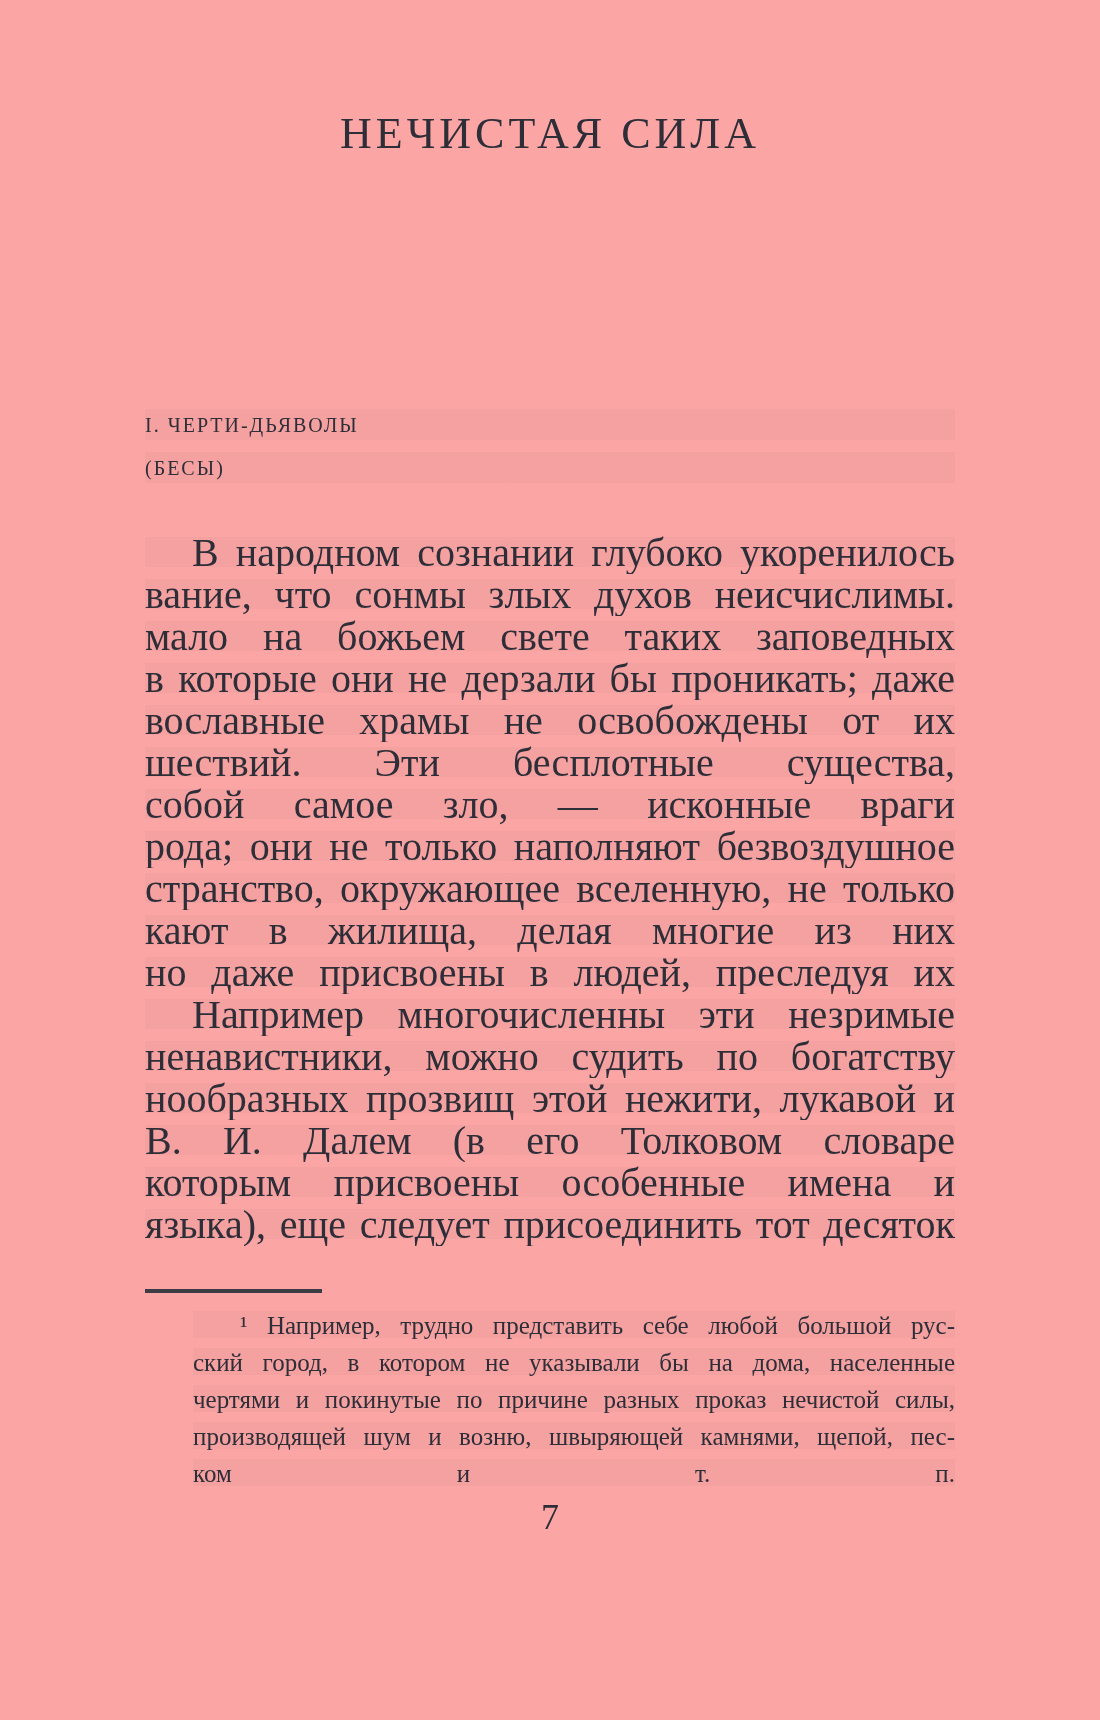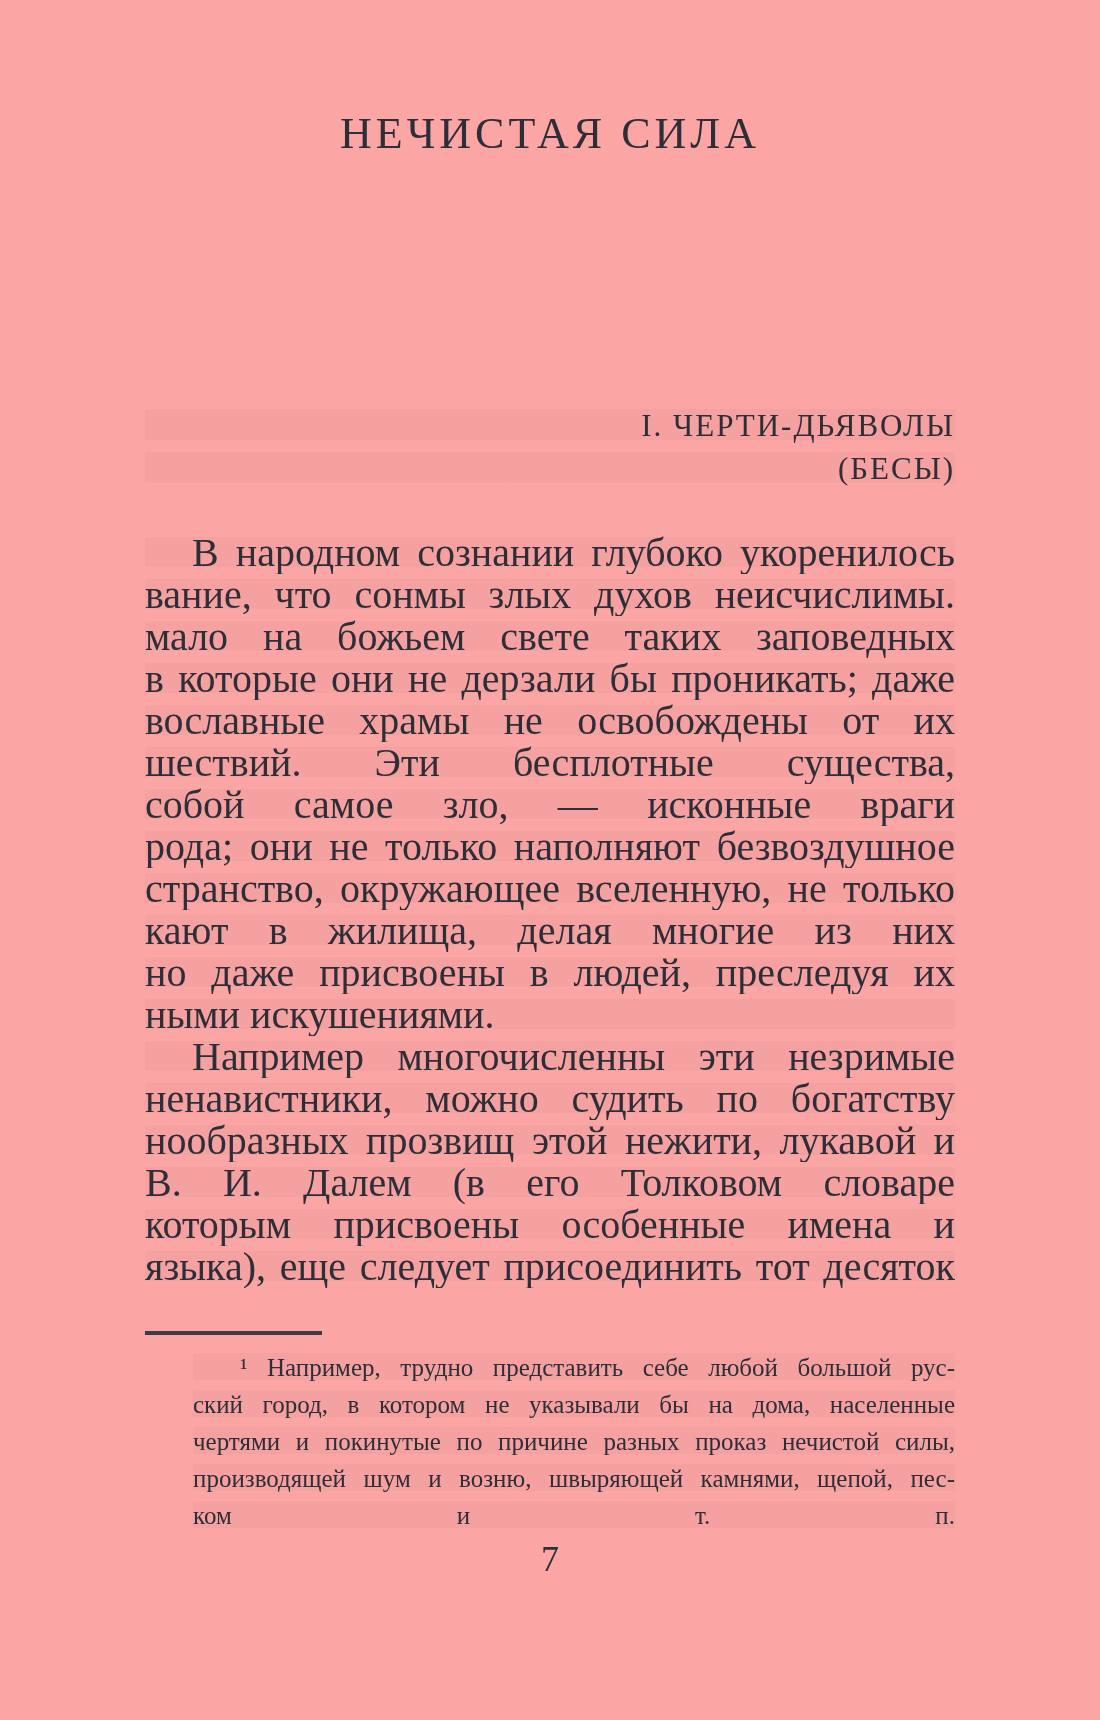--- a/index.html
+++ b/index.html
@@ -23,22 +23,22 @@
   .book-title {
     padding-top: 106px;
     text-align: center;
     font-size: 44px;
     line-height: 56px;
     letter-spacing: 4px;
     white-space: nowrap;
   }
   .chapter-heading {
     margin-top: 242px;
-    text-align: right;
-    font-size: 31px;
+    text-align: left;
+    font-size: 20px;
     line-height: 43px;
     letter-spacing: 2px;
   }
   .chapter-heading .band,
   .body-text .line,
   .footnote-text .line {
     background: linear-gradient(to bottom,
       rgba(0,0,0,0) 0%, rgba(0,0,0,0) 12%,
       rgba(70,70,60,0.045) 12%, rgba(70,70,60,0.045) 84%,
       rgba(0,0,0,0) 84%, rgba(0,0,0,0) 100%);
@@ -100,21 +100,20 @@
           <div class="line">вание, что сонмы злых духов неисчислимы. Очень</div>
           <div class="line">мало на божьем свете таких заповедных святых мест,</div>
           <div class="line">в которые они не дерзали бы проникать; даже пра-</div>
           <div class="line">вославные храмы не освобождены от их дерзких на-</div>
           <div class="line">шествий. Эти бесплотные существа, олицетворяющие</div>
           <div class="line">собой самое зло, — исконные враги человеческого</div>
           <div class="line">рода; они не только наполняют безвоздушное про-</div>
           <div class="line">странство, окружающее вселенную, не только прони-</div>
           <div class="line">кают в жилища, делая многие из них необитаемыми¹,</div>
           <div class="line">но даже присвоены в людей, преследуя их беспрестан-</div>
-          <div class="line last">ными искушениями.</div>
         </div>
       <div class="paragraph">
           <div class="line first">Например многочисленны эти незримые людские</div>
           <div class="line">ненавистники, можно судить по богатству самых раз-</div>
           <div class="line">нообразных прозвищ этой нежити, лукавой и нечистой</div>
           <div class="line">В. И. Далем (в его Толковом словаре великорусского</div>
           <div class="line">которым присвоены особенные имена и предназна-</div>
           <div class="line">языка), еще следует присоединить тот десяток духов,</div>
         </div>
     </div>

